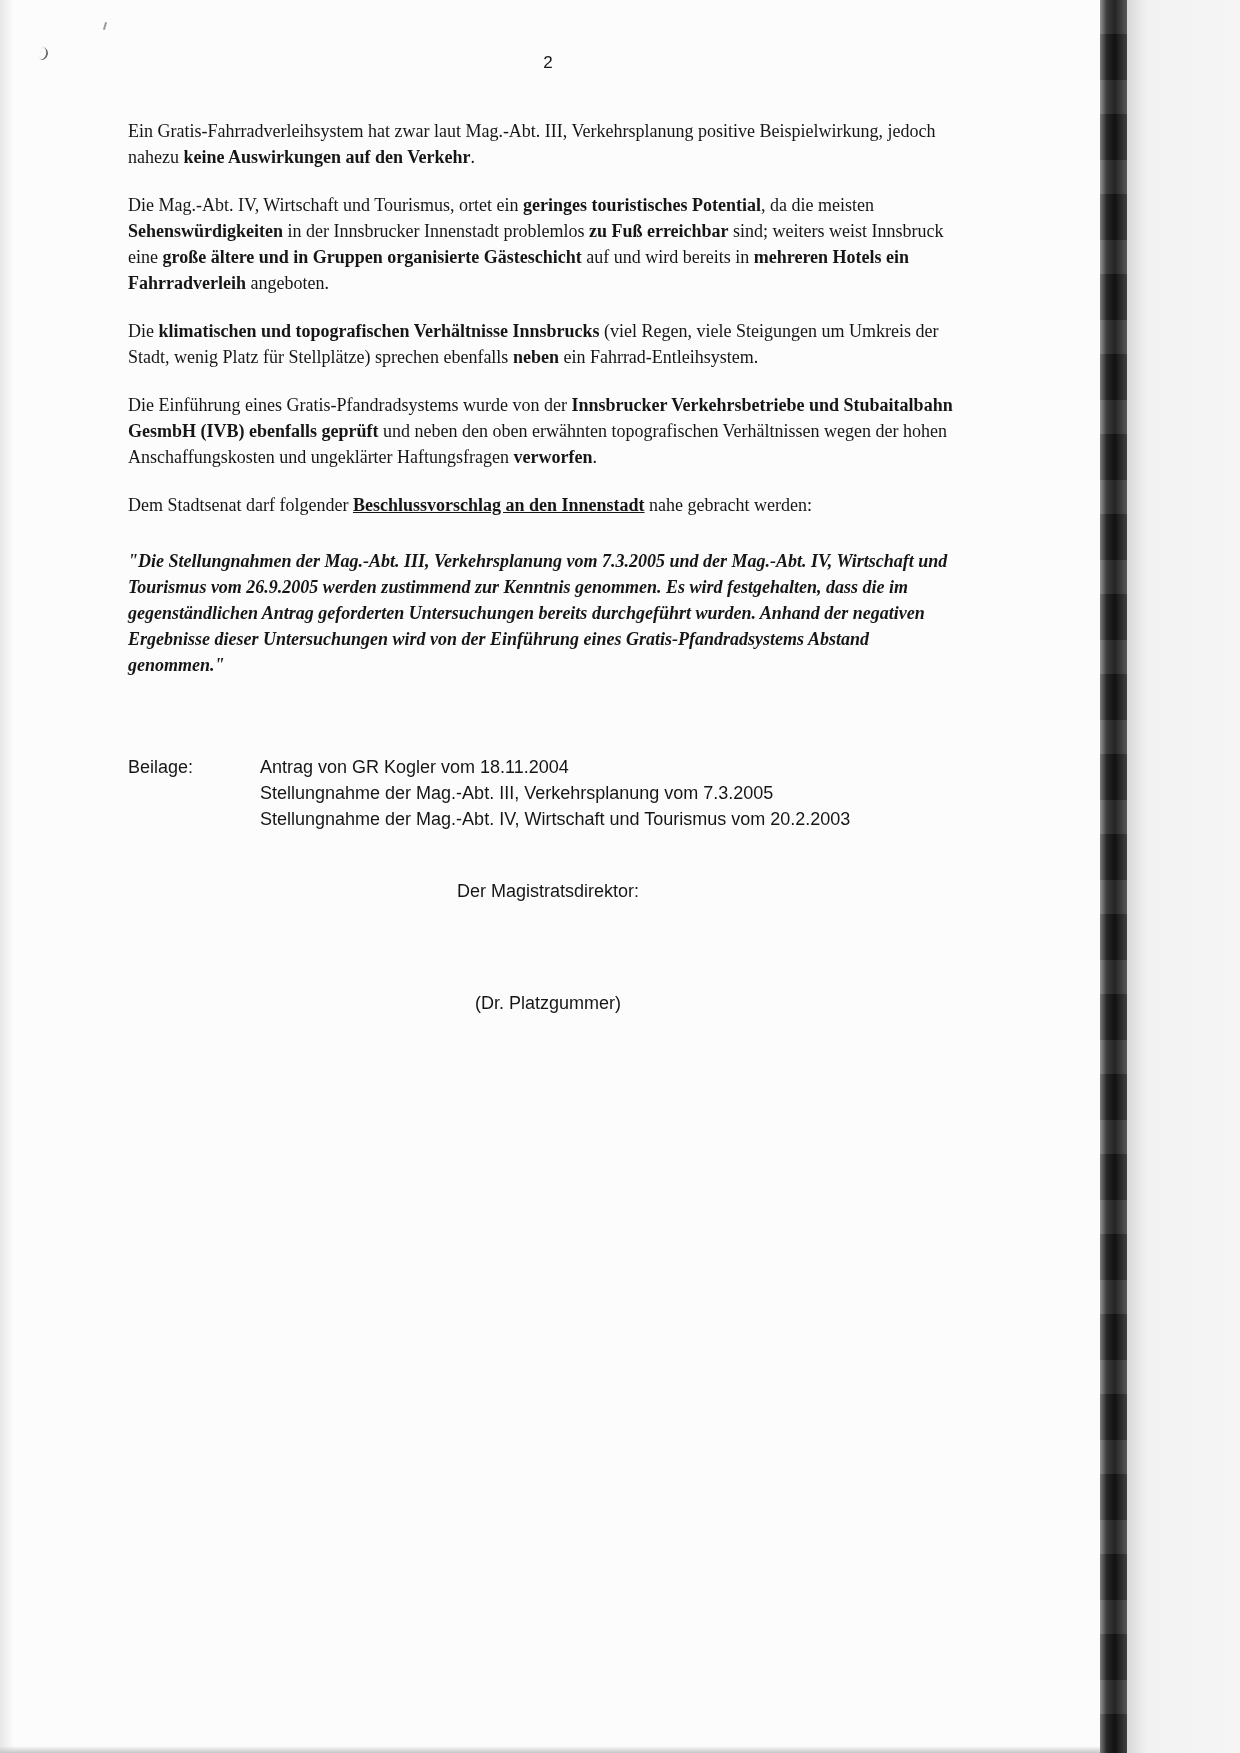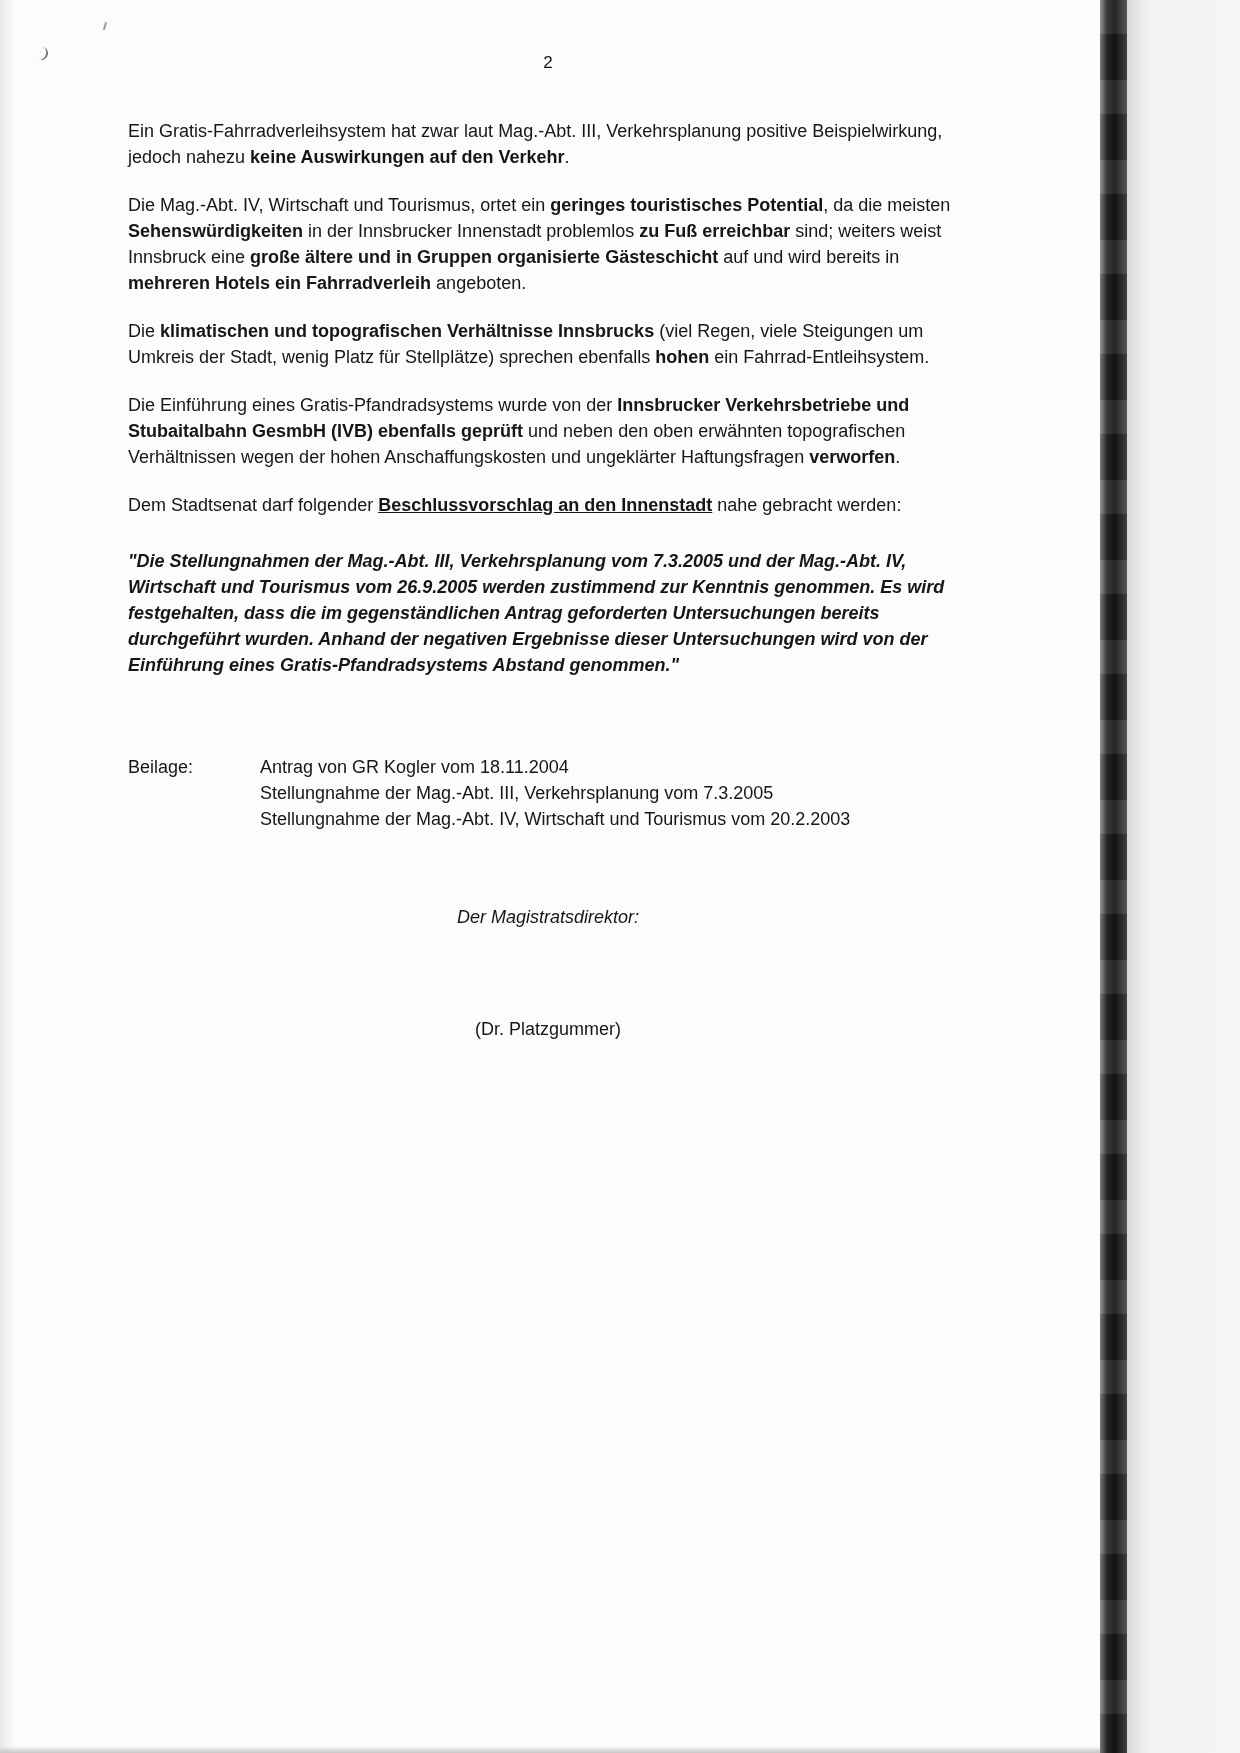--- a/index.html
+++ b/index.html
@@ -19,29 +19,29 @@
     top:50px;
     width:840px;
     font-size:18px;
     line-height:26px;
   }
   .page-number {
     text-align:center;
     font-size:17px;
     margin-bottom:42px;
   }
-  .para { margin-bottom:22px; }
+  .para { margin-bottom:22px;font-family:Liberation Serif, serif; }
   .r { white-space:pre-wrap; }
   .b { font-weight:bold; }
   .bu { font-weight:bold; text-decoration:underline; }
   .quote { font-weight:bold; font-style:italic; margin-top:30px; }
   .beilage { display:flex; margin-top:76px; }
   .beilage-label { flex:0 0 132px; }
   .beilage-items { flex:1 1 auto; }
-  .sig-title { text-align:center; margin-top:72px;font-style:italic; }
+  .sig-title { text-align:center; margin-top:46px; }
   .sig-name  { text-align:center; margin-top:86px; }
 
   
   .scan-left-edge {
     position:absolute; left:0; top:0; width:14px; height:100%;
     background:linear-gradient(to right, #e7e7e7, rgba(255,255,255,0));
   }
   .scan-dark-strip {
     position:absolute; left:1100px; top:0; width:27px; height:100%;
     background:
@@ -76,21 +76,21 @@
 <div class="page">
 
   <div class="content">
 
     <div class="page-number">2</div>
 
     <p class="para"><span class="r">Ein Gratis-Fahrradverleihsystem hat zwar laut Mag.-Abt. III, Verkehrsplanung positive Beispielwirkung, jedoch nahezu </span><span class="r b">keine Auswirkungen auf den Verkehr</span><span class="r">.</span></p>
 
     <p class="para"><span class="r">Die Mag.-Abt. IV, Wirtschaft und Tourismus, ortet ein </span><span class="r b">geringes touristisches Potential</span><span class="r">, da die meisten </span><span class="r b">Sehenswürdigkeiten</span><span class="r"> in der Innsbrucker Innenstadt problemlos </span><span class="r b">zu Fuß erreichbar</span><span class="r"> sind; weiters weist Innsbruck eine </span><span class="r b">große ältere und in Gruppen organisierte Gästeschicht</span><span class="r"> auf und wird bereits in </span><span class="r b">mehreren Hotels ein Fahrradverleih</span><span class="r"> angeboten.</span></p>
 
-    <p class="para"><span class="r">Die </span><span class="r b">klimatischen und topografischen Verhältnisse Innsbrucks</span><span class="r"> (viel Regen, viele Steigungen um Umkreis der Stadt, wenig Platz für Stellplätze) sprechen ebenfalls </span><span class="r b">hohen</span><span class="r"> ein Fahrrad-Entleihsystem.</span></p>
+    <p class="para"><span class="r">Die </span><span class="r b">klimatischen und topografischen Verhältnisse Innsbrucks</span><span class="r"> (viel Regen, viele Steigungen um Umkreis der Stadt, wenig Platz für Stellplätze) sprechen ebenfalls </span><span class="r b">neben</span><span class="r"> ein Fahrrad-Entleihsystem.</span></p>
 
     <p class="para"><span class="r">Die Einführung eines Gratis-Pfandradsystems wurde von der </span><span class="r b">Innsbrucker Verkehrsbetriebe und Stubaitalbahn GesmbH (IVB) ebenfalls geprüft</span><span class="r"> und neben den oben erwähnten topografischen Verhältnissen wegen der hohen Anschaffungskosten und ungeklärter Haftungsfragen </span><span class="r b">verworfen</span><span class="r">.</span></p>
 
     <p class="para"><span class="r">Dem Stadtsenat darf folgender </span><span class="r bu">Beschlussvorschlag an den Innenstadt</span><span class="r"> nahe gebracht werden:</span></p>
 
     <p class="para quote"><span class="r">"Die Stellungnahmen der Mag.-Abt. III, Verkehrsplanung vom 7.3.2005 und der Mag.-Abt. IV, Wirtschaft und Tourismus vom 26.9.2005 werden zustimmend zur Kenntnis genommen. Es wird festgehalten, dass die im gegenständlichen Antrag geforderten Untersuchungen bereits durchgeführt wurden. Anhand der negativen Ergebnisse dieser Untersuchungen wird von der Einführung eines Gratis-Pfandradsystems Abstand genommen."</span></p>
 
     <div class="beilage">
       <div class="beilage-label">Beilage:</div>
       <div class="beilage-items">

